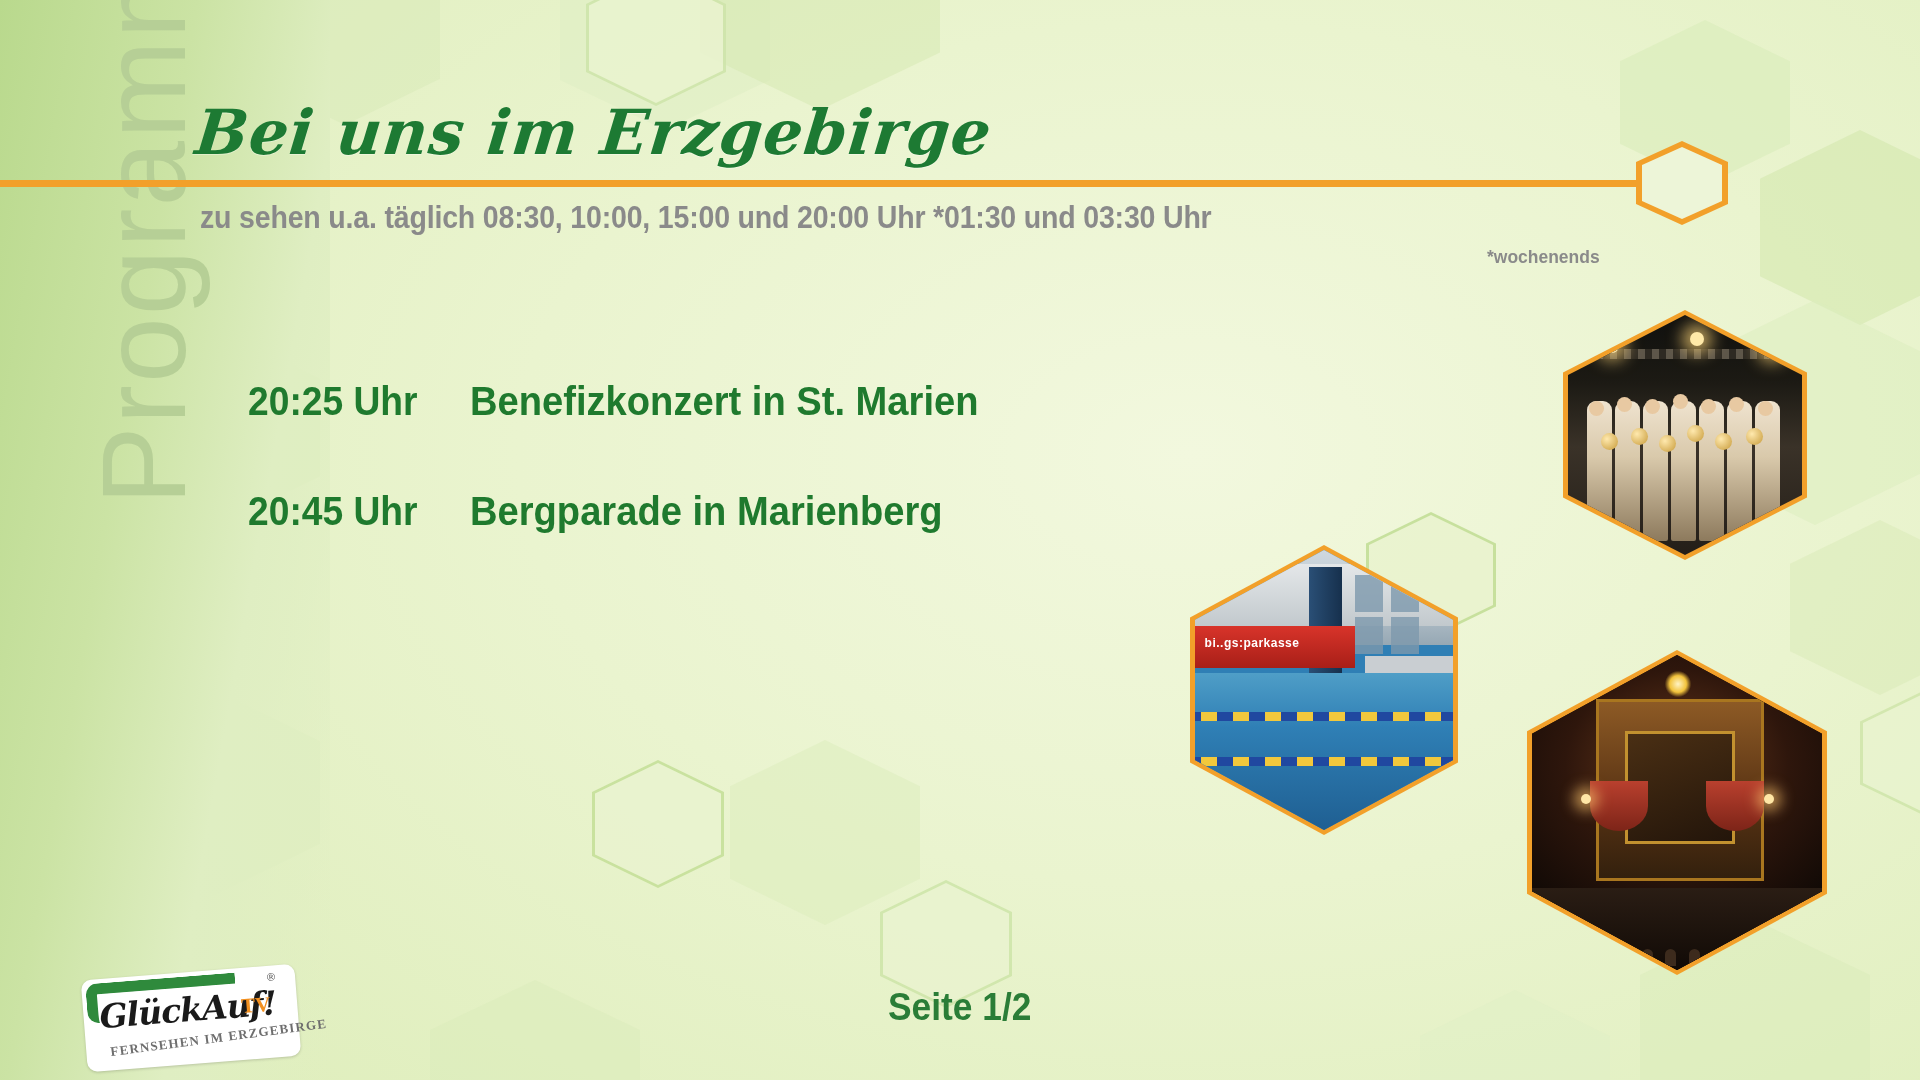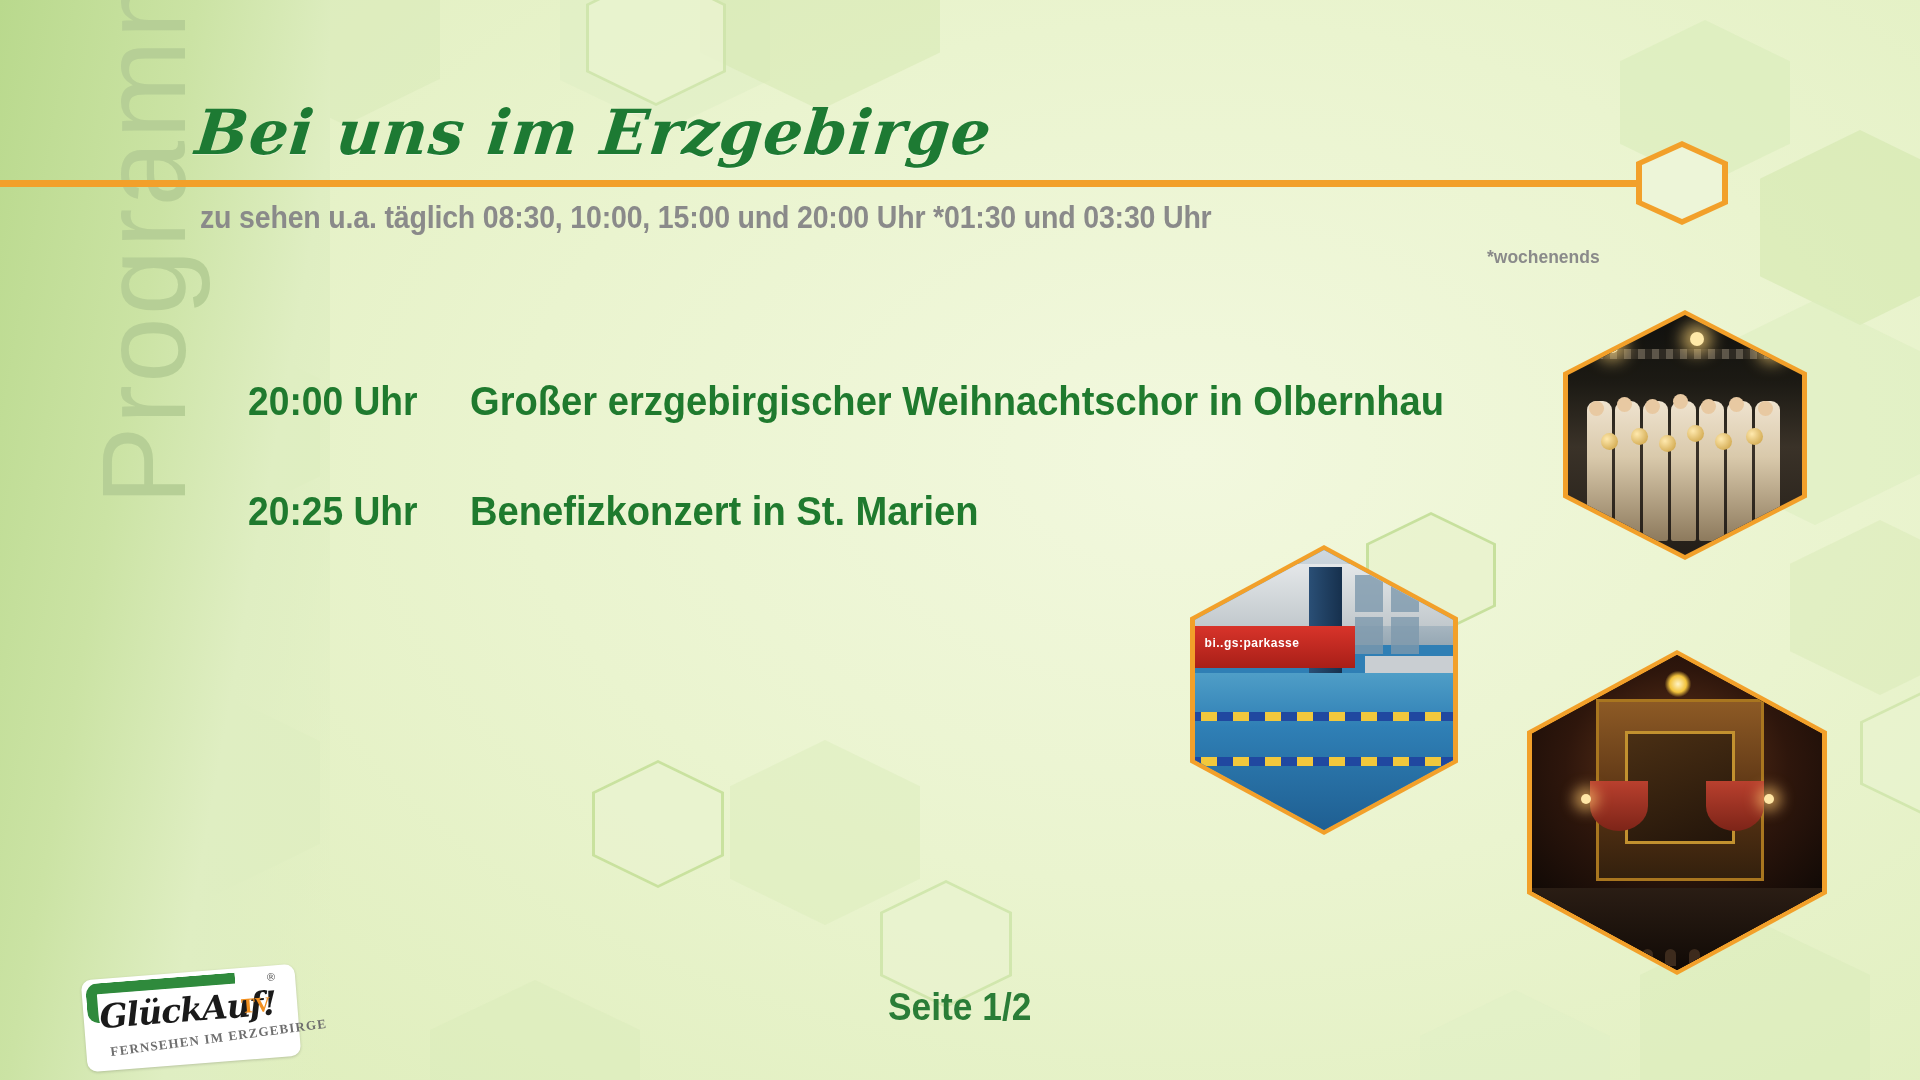--- a/index.html
+++ b/index.html
@@ -300,26 +300,26 @@
   <div class="orangeline"></div>
   <div class="hexknob"></div>
 
   <div class="brand">Bei uns im Erzgebirge</div>
   <div class="subline">zu sehen u.a. täglich 08:30, 10:00, 15:00 und 20:00 Uhr *01:30 und 03:30 Uhr</div>
   <div class="wochenends">*wochenends</div>
 
 
   <div class="list">
     <div class="row">
-      <div class="time">20:00 Uhr</div>
-      <div class="title">Großer erzgebirgischer Weihnachtschor in Olbernhau</div>
+      <div class="time">20:25 Uhr</div>
+      <div class="title">Benefizkonzert in St. Marien</div>
     </div>
     <div class="row">
-      <div class="time">20:25 Uhr</div>
-      <div class="title">Benefizkonzert in St. Marien</div>
+      <div class="time">20:45 Uhr</div>
+      <div class="title">Bergparade in Marienberg</div>
     </div>
   </div>
 
   <div class="seite">Seite 1/2</div>
 
   <div class="photo ph1">
     <div class="inner">
       <div class="scene-band">
         <div class="truss"></div>
         <div class="lamp" style="left:16%;top:10%"></div>

